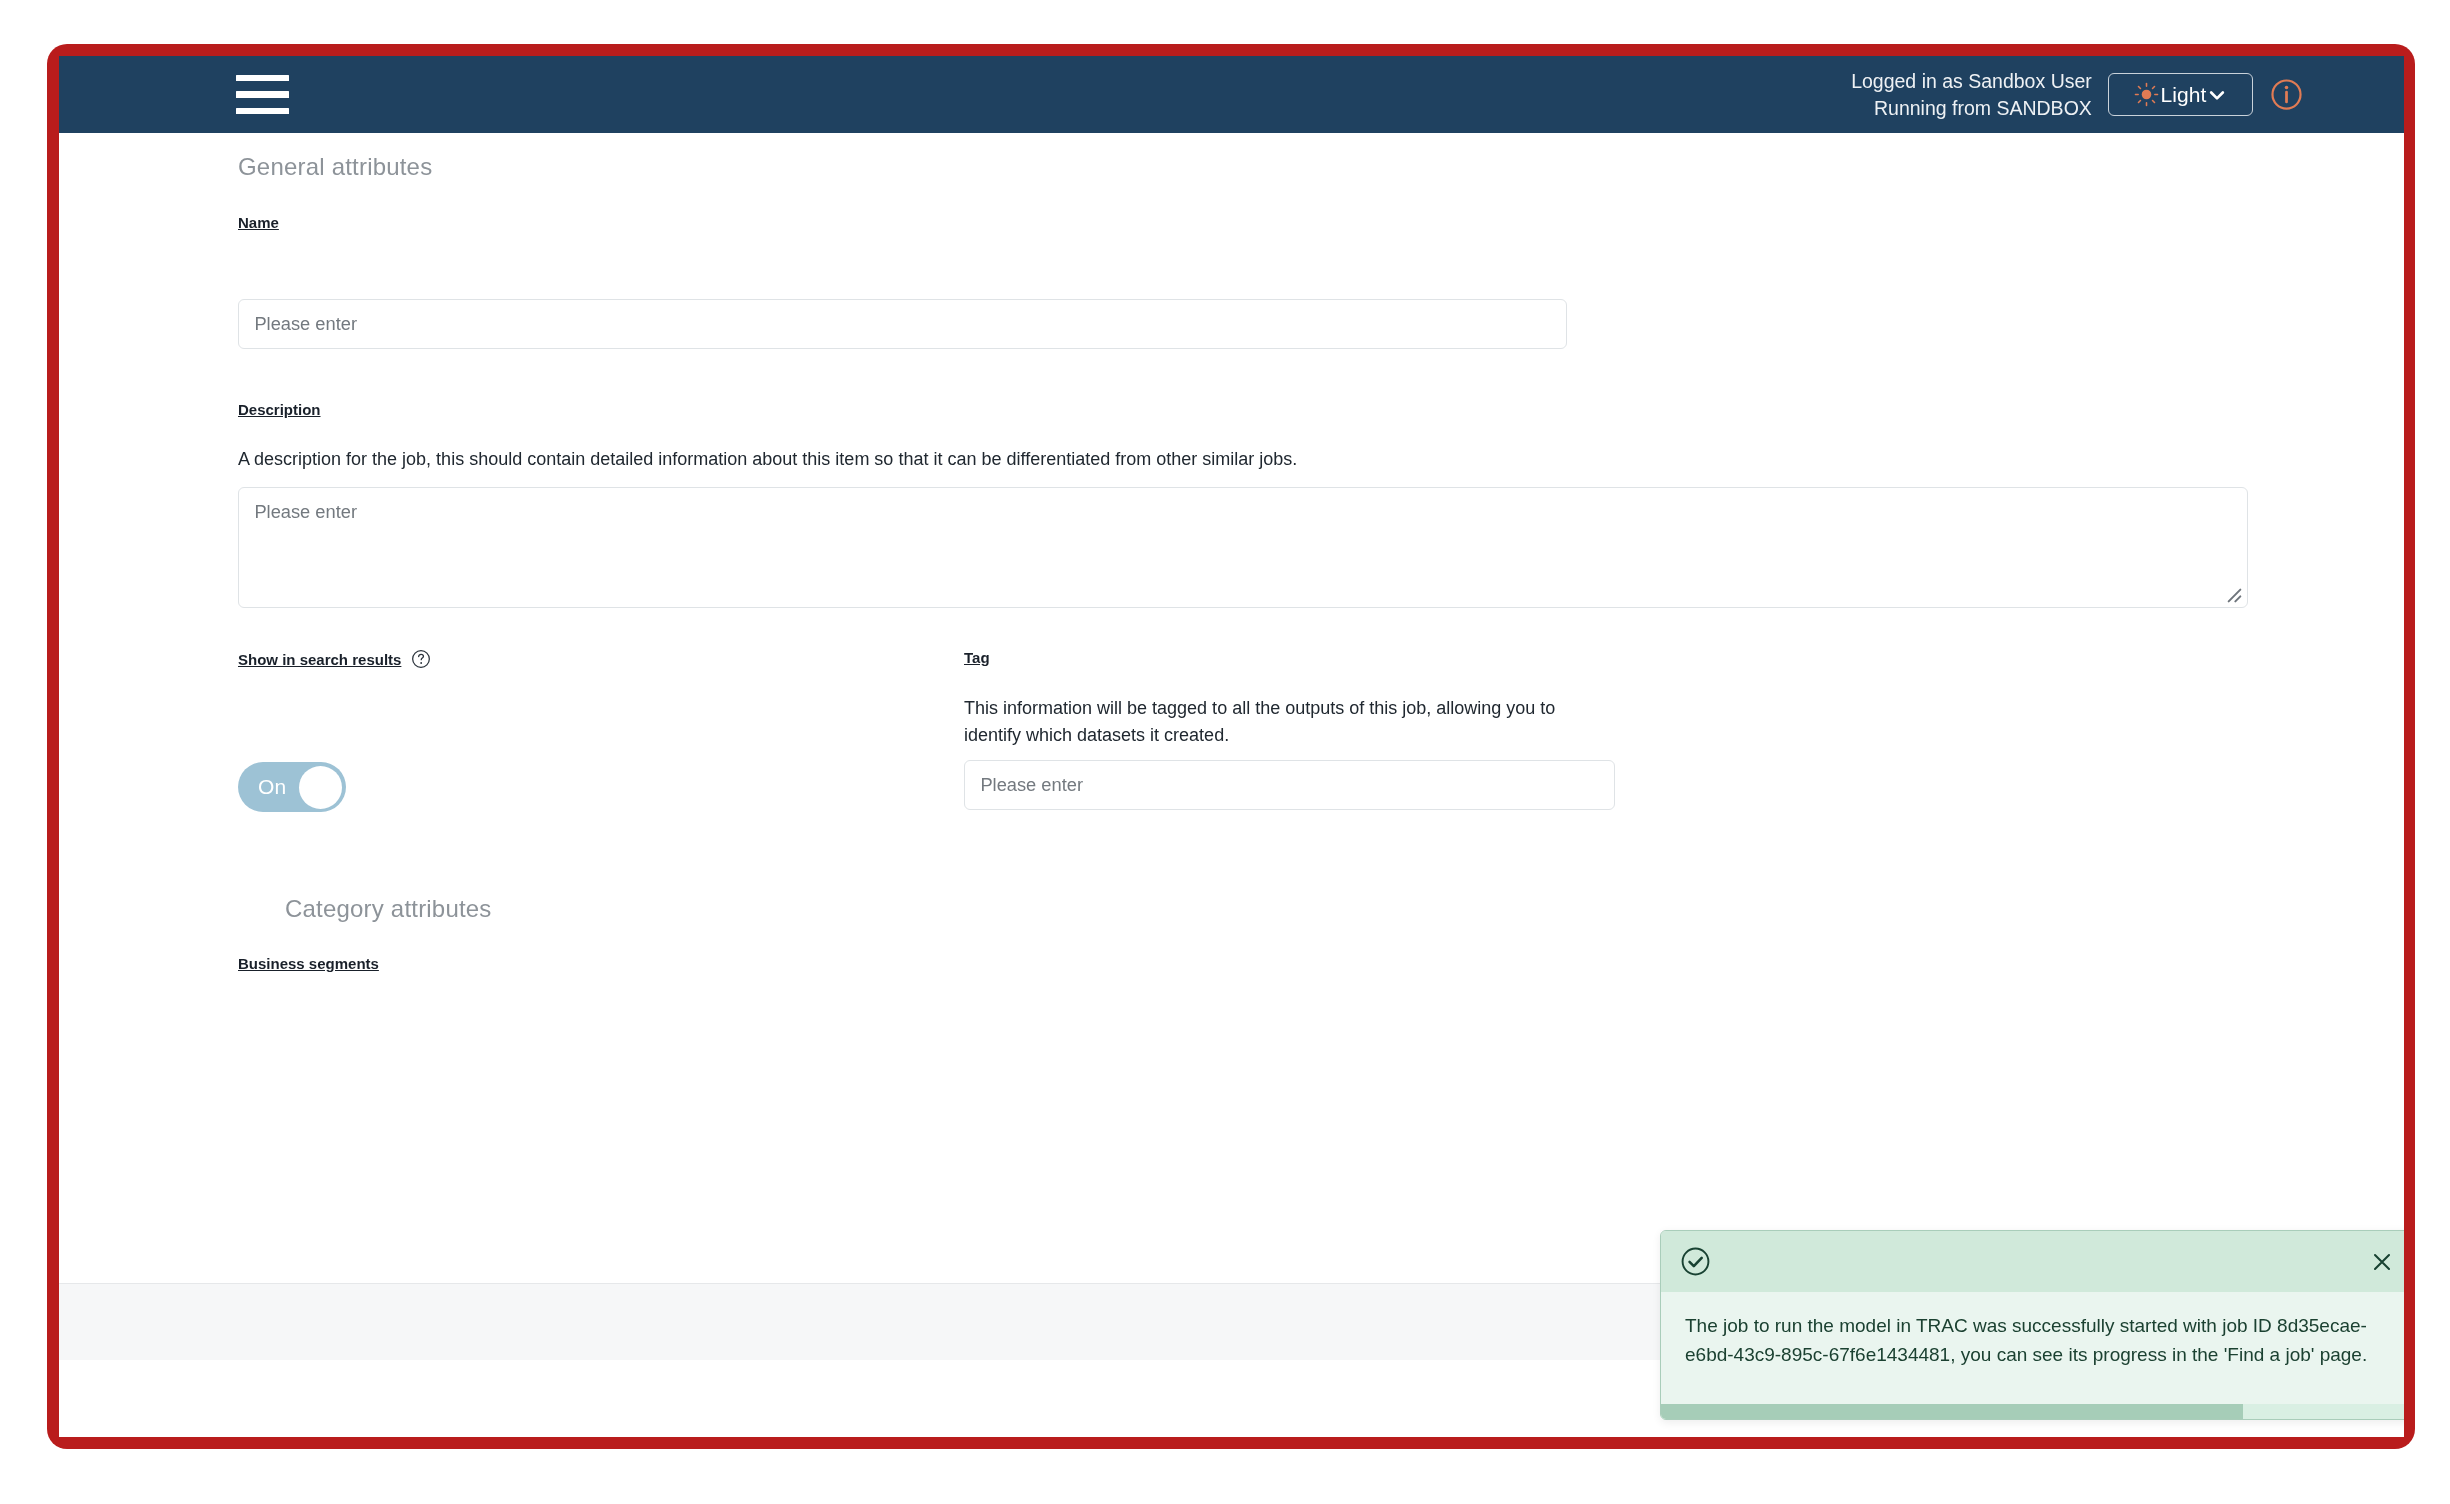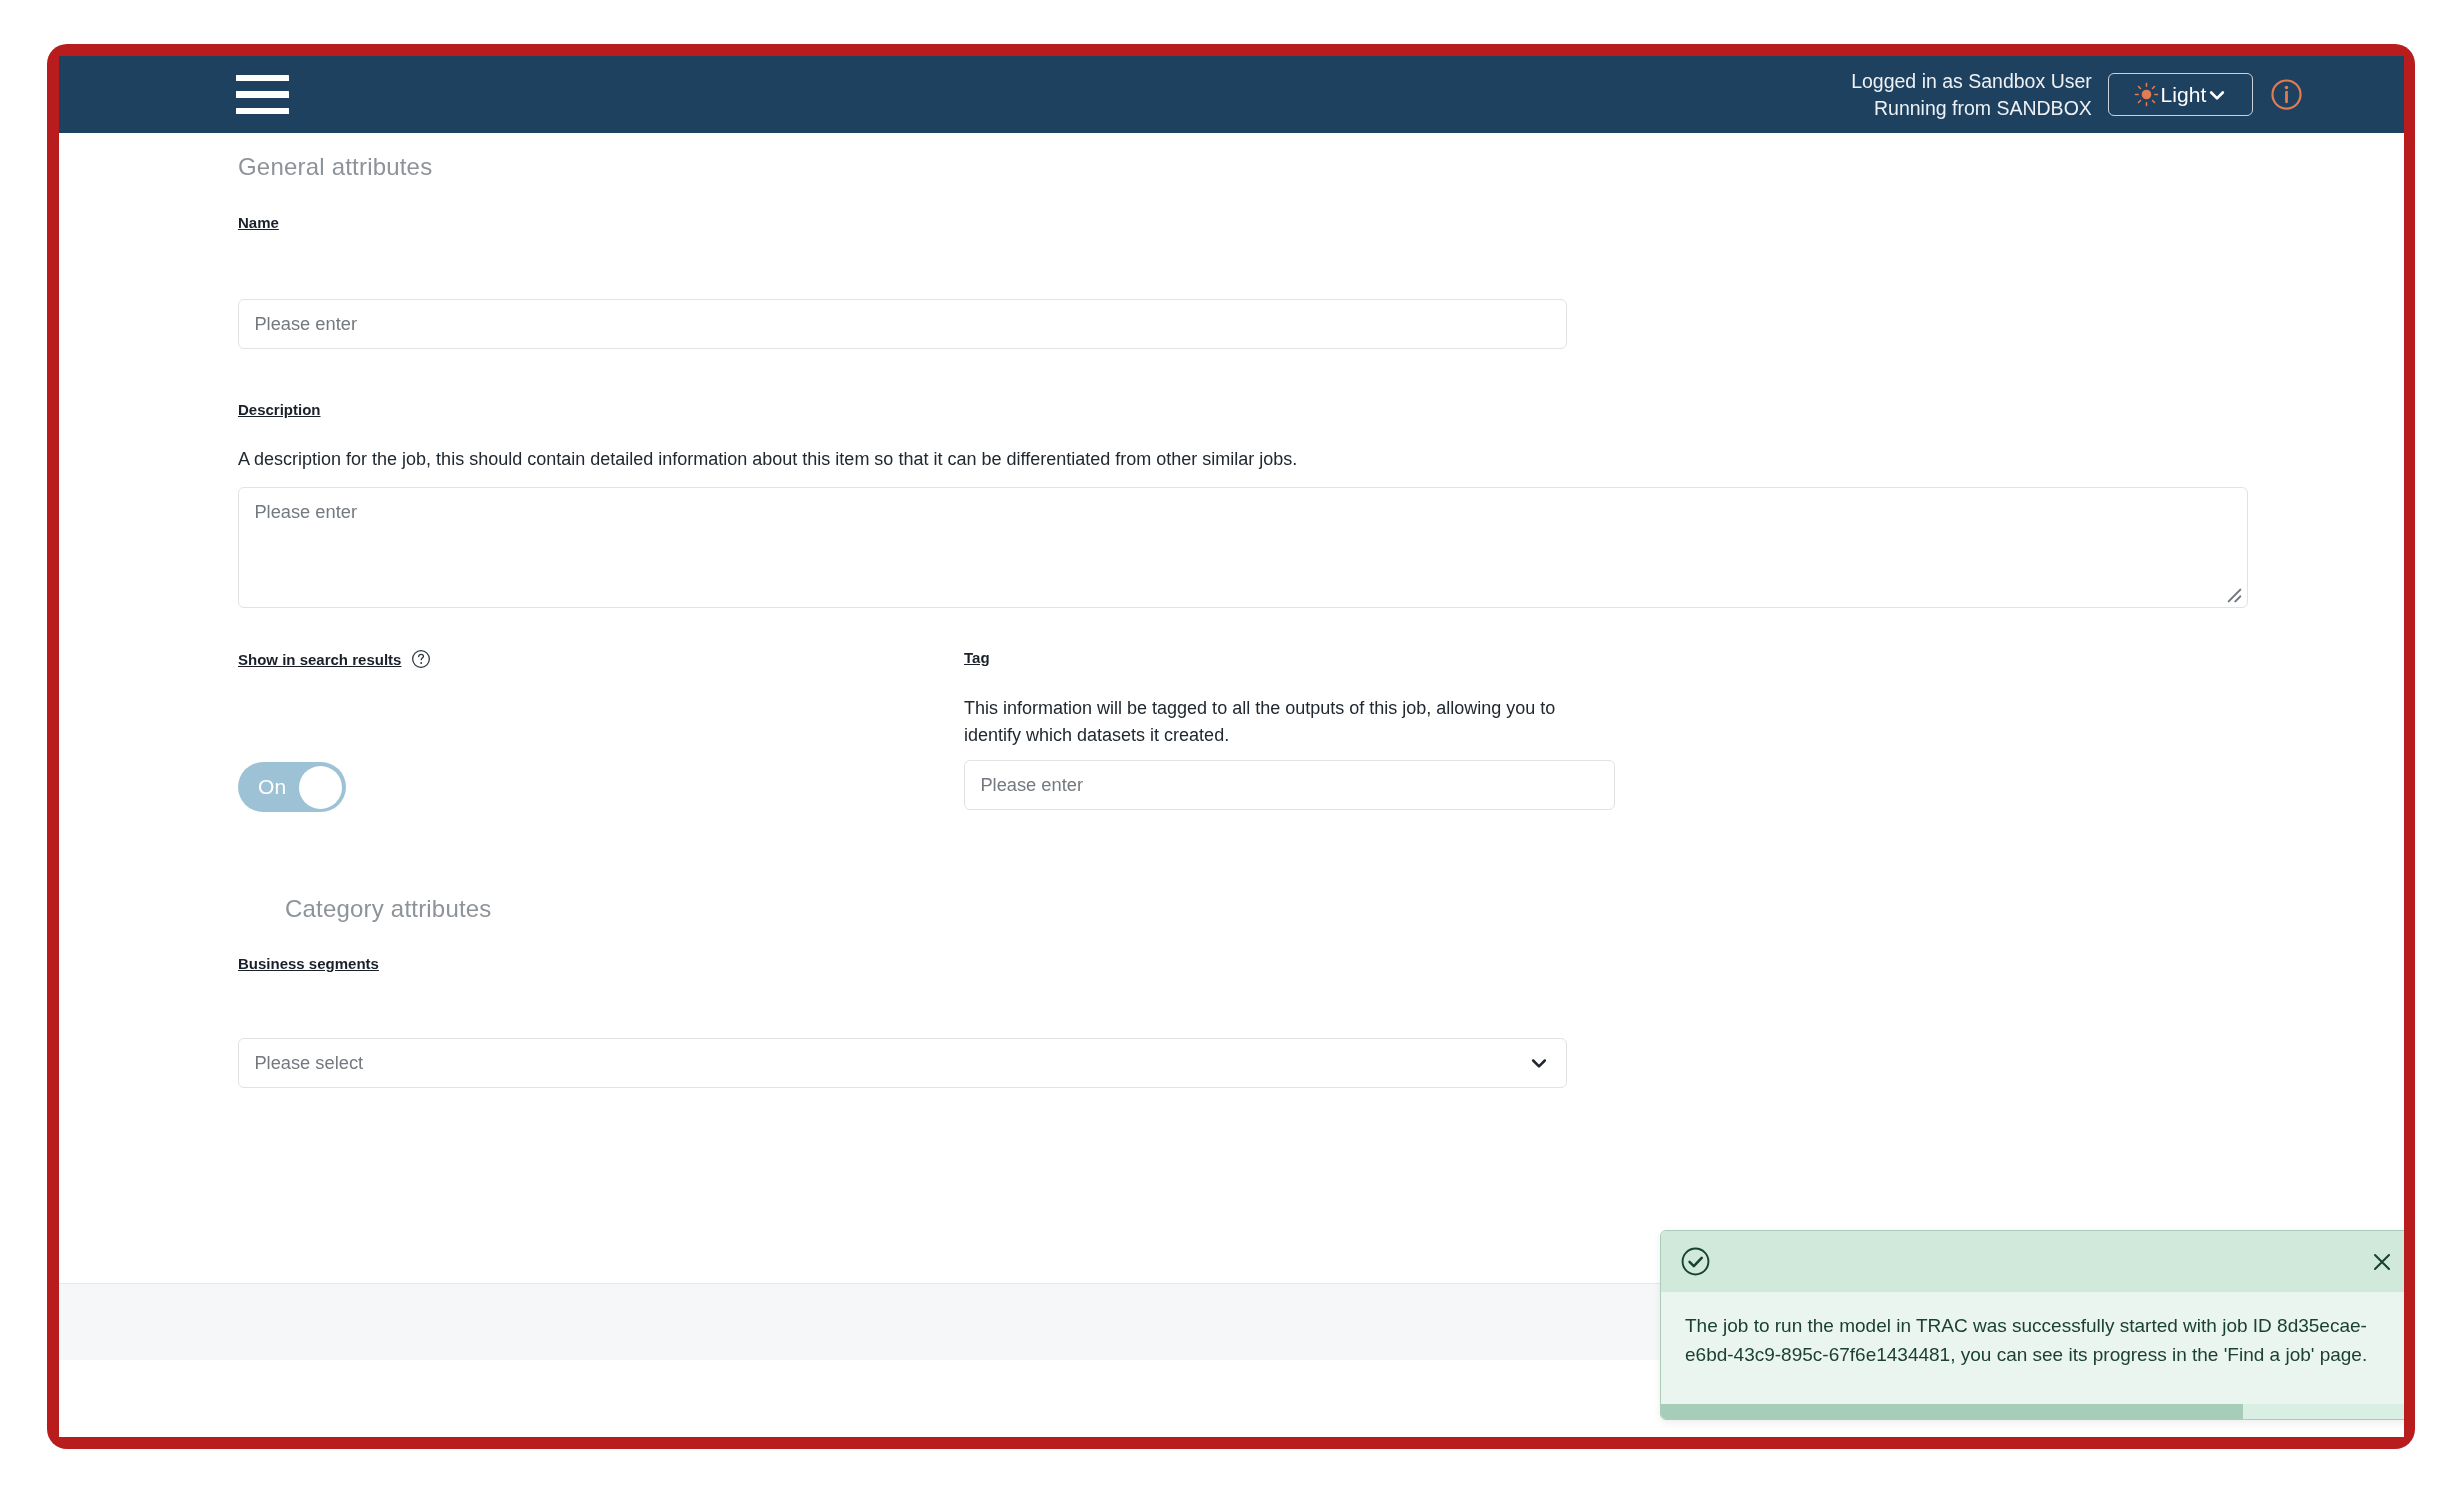--- a/index.html
+++ b/index.html
@@ -264,26 +264,20 @@
 
       <div style="position:absolute;left:905px;top:516px;" class="field-label">Tag</div>
       <div style="position:absolute;left:905px;top:562px;width:651px;" class="field-help">This information will be tagged to all the outputs of this job, allowing you to identify which datasets it created.</div>
       <div style="position:absolute;left:905px;top:627px;width:651px;">
         <input class="text-input" type="text" placeholder="Please enter" style="">
       </div>
 
       <div style="position:absolute;left:194px;top:762px;margin-left:32px;" class="section-title">Category attributes</div>
 
       <div style="position:absolute;left:179px;top:822px;" class="field-label">Business segments</div>
-      <div class="select-wrap" style="position:absolute;left:179px;top:905px;width:1329px;">
-        <div class="select-box">Please select</div>
-        <svg class="select-caret" viewBox="0 0 24 24">
-          <path d="M5 9 L12 16 L19 9" fill="none" stroke="#20262d" stroke-width="3" stroke-linecap="round" stroke-linejoin="round"></path>
-        </svg>
-      </div>
 
       <button id="run-button">
         <span>Run</span>
         <svg class="play" viewBox="0 0 24 24">
           <path d="M7 4 L19 12 L7 20 Z" fill="none" stroke="#ffffff" stroke-width="1.8" stroke-linejoin="round"></path>
         </svg>
       </button>
 
       <div id="footer-bar"></div>
     </div>

